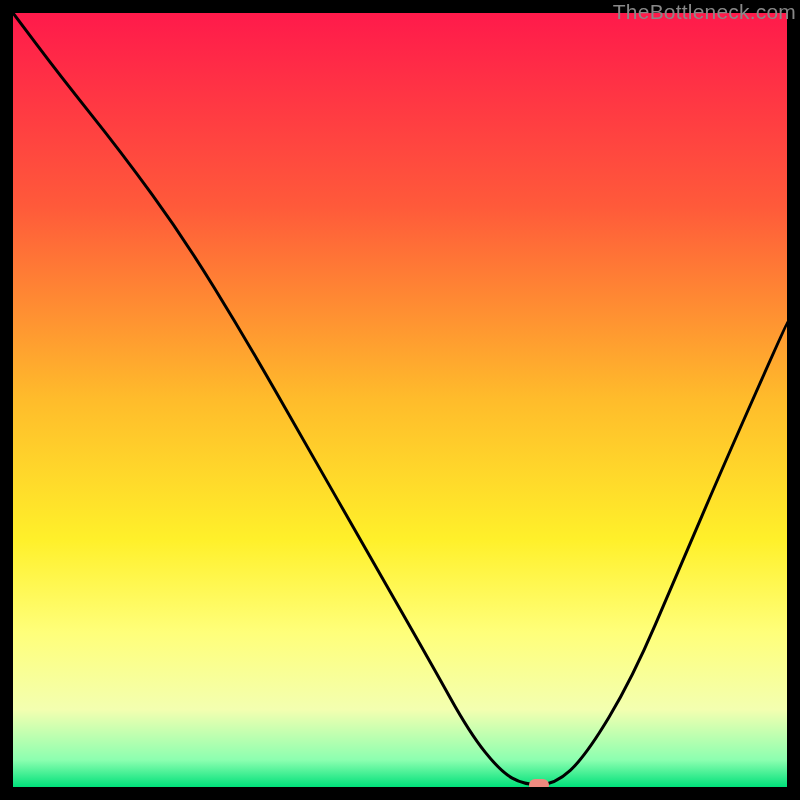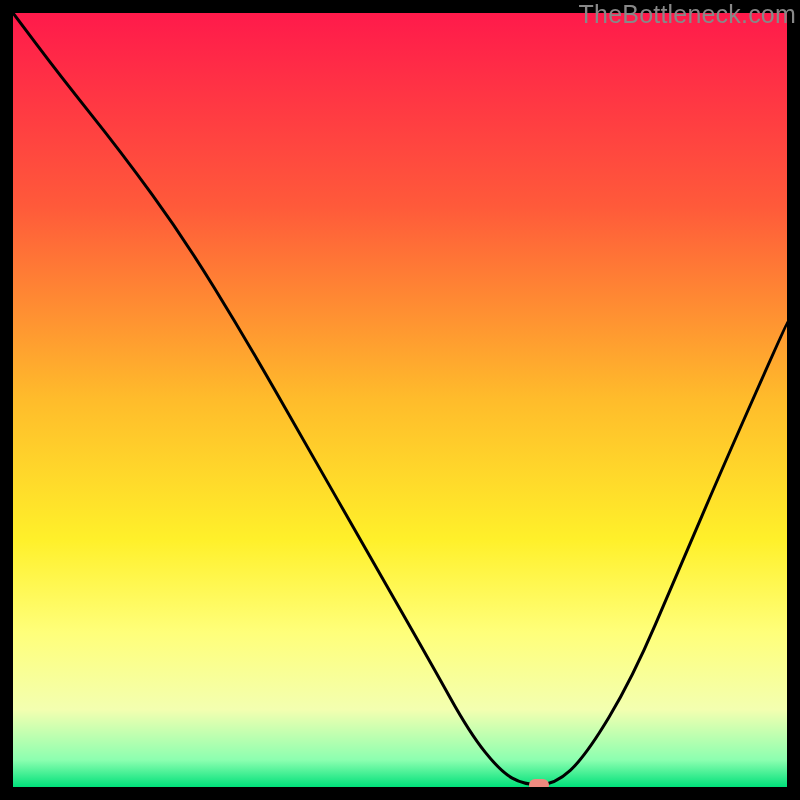--- a/index.html
+++ b/index.html
@@ -37,21 +37,21 @@
     top: 0;
     width: 100%;
     height: 100%;
     overflow: visible;
   }
   .watermark {
     position: absolute;
     top: 0px;
     right: 4px;
     color: #888888;
-    font-size: 25px;
+    font-size: 21px;
     font-weight: 500;
     letter-spacing: 0.2px;
   }
   .marker {
     position: absolute;
     width: 20px;
     height: 12px;
     border-radius: 6px;
     background: #ed8a7f;
     transform: translate(-50%, -50%);

